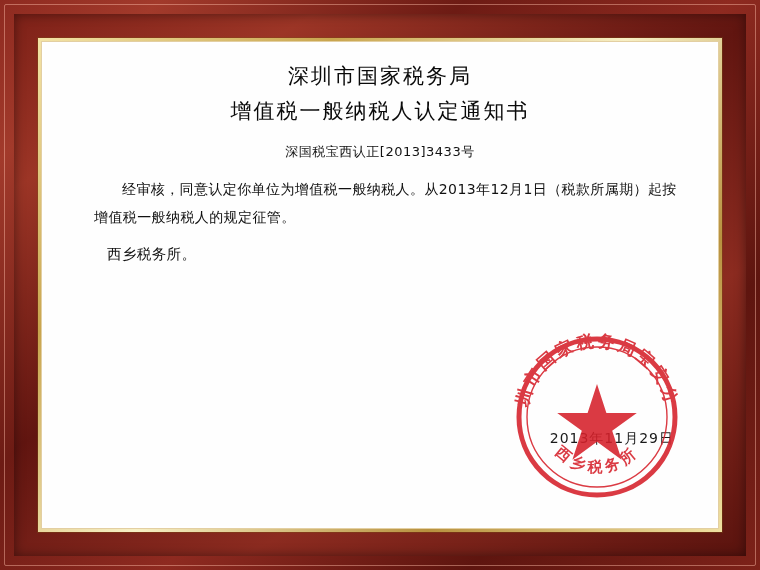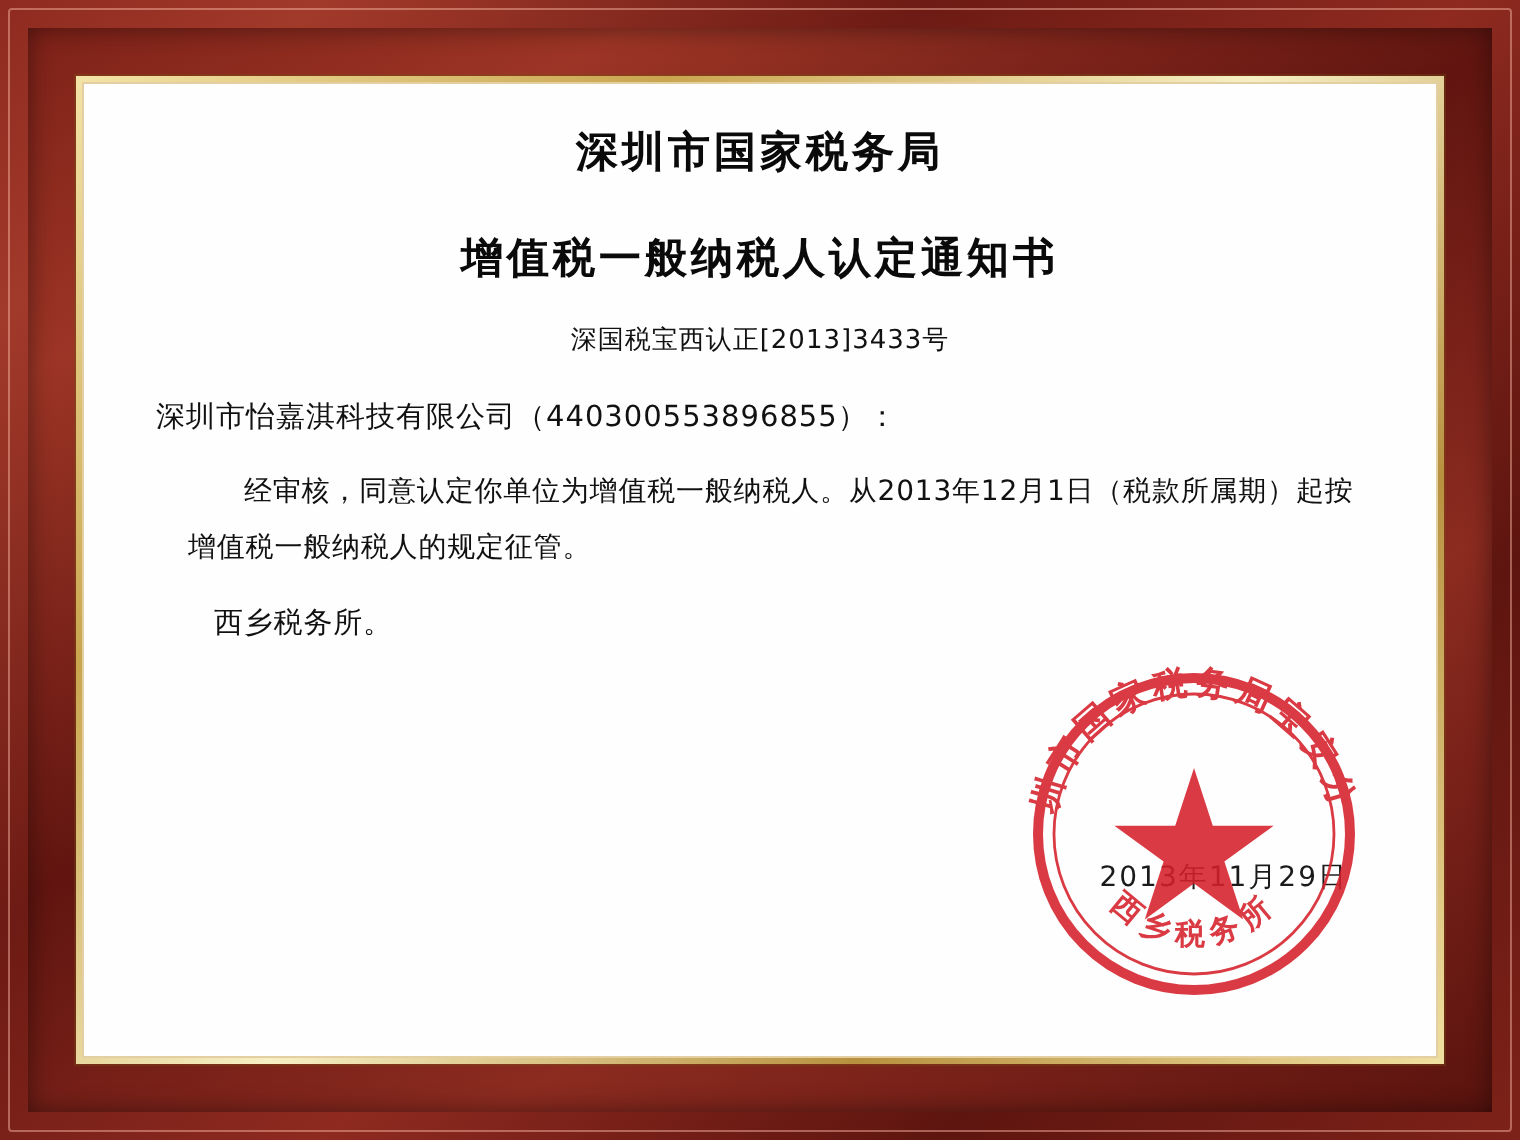--- a/index.html
+++ b/index.html
@@ -59,26 +59,26 @@
     width: 100%;
     height: 100%;
     box-sizing: border-box;
     padding: 16px 34px 0 34px;
     color: #111;
     font-family: "DejaVu Sans", "Liberation Sans", sans-serif;
   }
   .title-1, .title-2 {
     text-align: center;
     font-size: 21px;
-    font-weight: bold;
+    font-weight: normal;
     letter-spacing: 2px;
     line-height: 1.55;
     color: #0a0a0a;
   }
-  .title-2 { margin-top: 20px; }
+  .title-2 { margin-top: 2px; }
   .doc-number {
     text-align: center;
     font-size: 13px;
     margin-top: 16px;
     letter-spacing: 0.5px;
     color: #111;
   }
   .addressee {
     margin-top: 20px;
     font-size: 14.5px;
@@ -130,21 +130,20 @@
   <div class="frame-gold"></div>
 
   <div class="paper">
     <div class="doc">
 
       <div class="title-1">深圳市国家税务局</div>
       <div class="title-2">增值税一般纳税人认定通知书</div>
 
       <div class="doc-number">深国税宝西认正[2013]3433号</div>
 
-      <div class="addressee">深圳市怡嘉淇科技有限公司（440300553896855）：</div>
 
       <div class="body-para">经审核，同意认定你单位为增值税一般纳税人。从2013年12月1日（税款所属期）起按增值税一般纳税人的规定征管。</div>
 
       <div class="closing">西乡税务所。</div>
 
       <div class="date-line">2013年11月29日</div>
 
       <div class="seal">
         <svg width="190" height="190" viewBox="0 0 190 190" aria-hidden="true">
           <defs>

